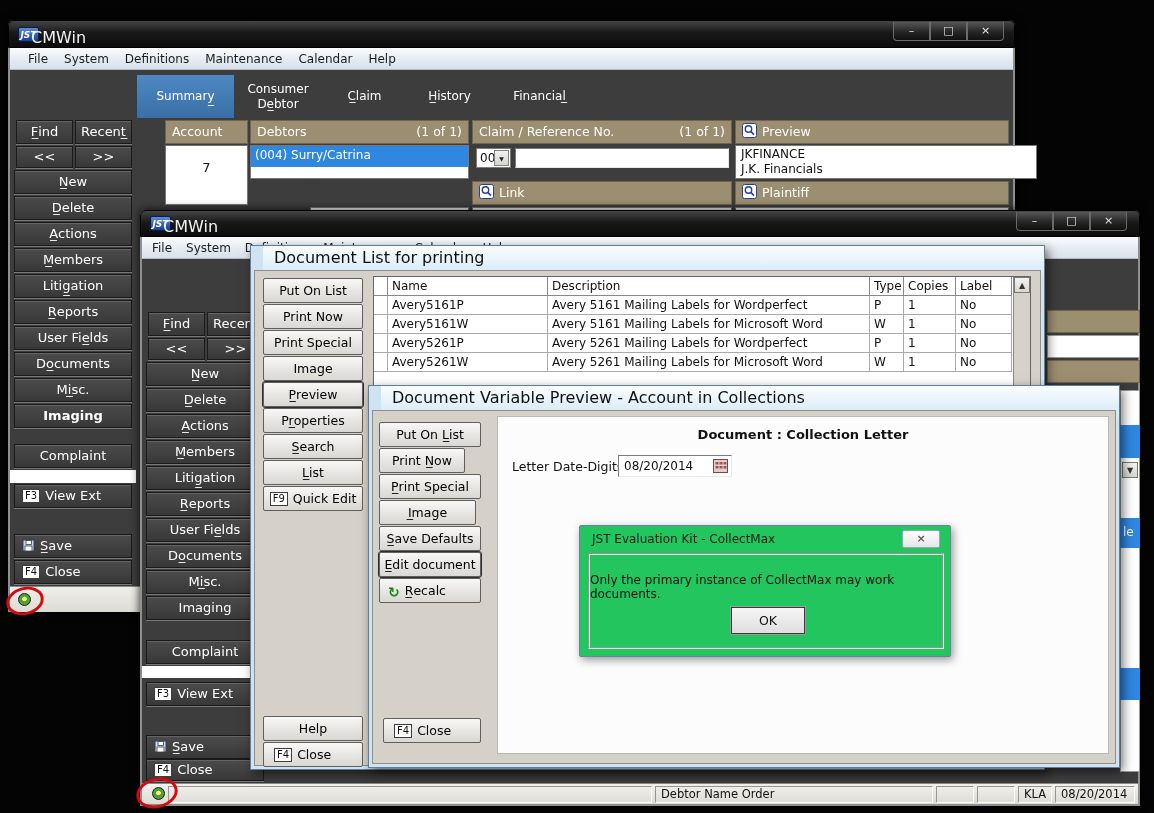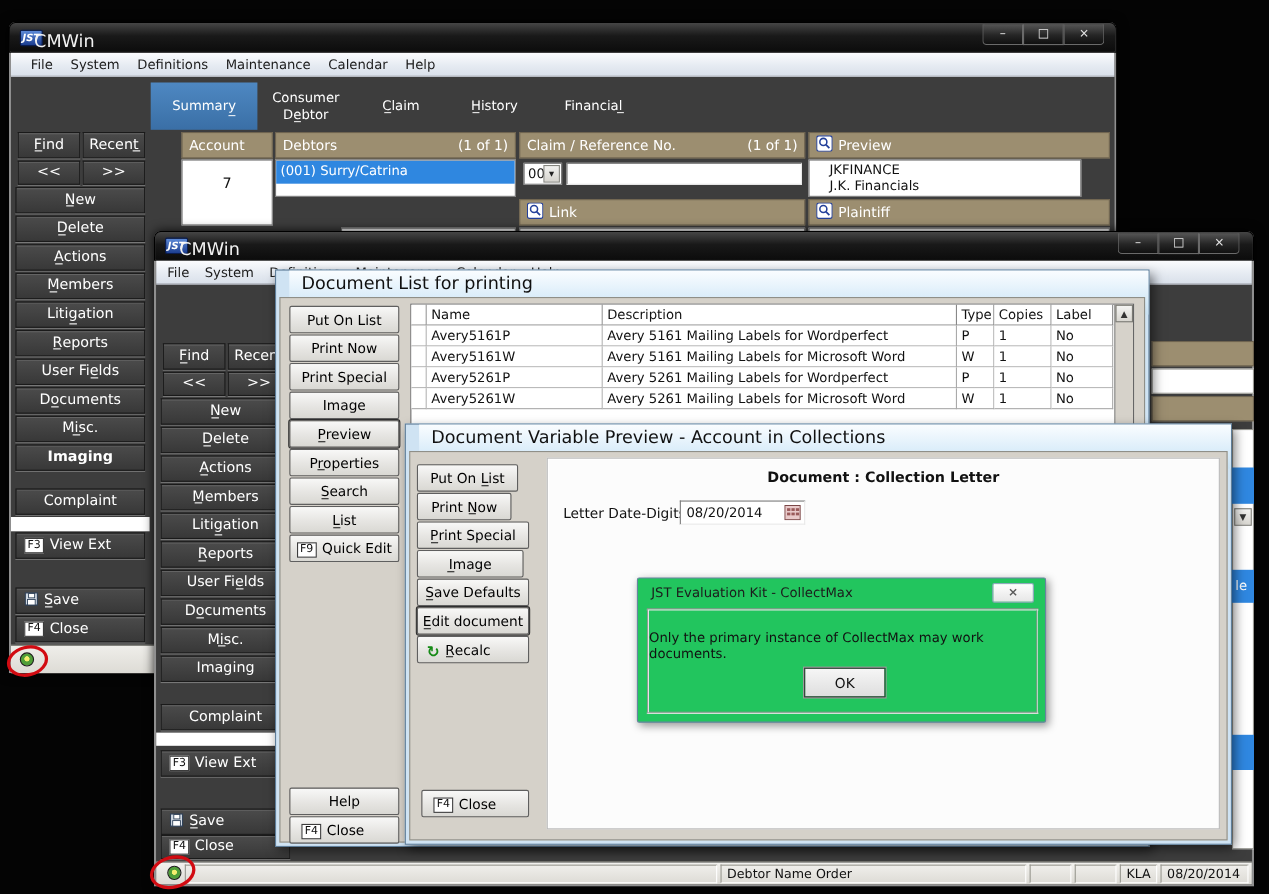--- a/index.html
+++ b/index.html
@@ -179,30 +179,30 @@
     <div class="ph" style="left:462px;top:100px;width:260px"><span>Claim / Reference No.</span><span class="cnt">(1 of 1)</span></div>
     <div class="ph" style="left:725px;top:100px;width:274px">
       <span class="ic"><svg width="15" height="15">
             <rect x="0.5" y="0.5" width="14" height="14" rx="2" fill="#fff" stroke="#24409a"></rect>
             <circle cx="6.5" cy="6" r="3.2" fill="none" stroke="#24409a" stroke-width="1.4"></circle>
             <line x1="8.8" y1="8.4" x2="12" y2="11.6" stroke="#24409a" stroke-width="1.6"></line>
           </svg></span><span>Preview</span>
     </div>
     <div class="cell" style="left:155px;top:125px;width:83px;height:60px;text-align:center;font-size:13px;padding-top:14px"><span>7</span></div>
     <div class="cell" style="left:240px;top:125px;width:219px;height:34px">
-      <div class="selrow">(001) Surry/Catrina</div>
+      <div class="selrow">(004) Surry/Catrina</div>
     </div>
     <div class="cell" style="left:462px;top:125px;width:260px;height:34px;border-color:transparent;background:transparent">
       <div class="combo" style="left:3px;top:2px;width:35px;height:20px">
         <span>001</span>
         <span class="cbtn">▼</span>
       </div>
       <div class="sunken abs" style="left:42px;top:2px;width:214px;height:20px"></div>
     </div>
-    <div class="cell" style="left:725px;top:125px;width:248px;height:34px;padding:1px 18px;line-height:15px">
+    <div class="cell" style="left:725px;top:125px;width:302px;height:34px;padding:1px 5px;line-height:15px">
       <span style="display:block">JKFINANCE</span>
       <span style="display:block">J.K. Financials</span>
     </div>
 
     <div class="ph" style="left:462px;top:161px;width:260px">
       <span class="ic"><svg width="15" height="15">
             <rect x="0.5" y="0.5" width="14" height="14" rx="2" fill="#fff" stroke="#24409a"></rect>
             <circle cx="6.5" cy="6" r="3.2" fill="none" stroke="#24409a" stroke-width="1.4"></circle>
             <line x1="8.8" y1="8.4" x2="12" y2="11.6" stroke="#24409a" stroke-width="1.6"></line>
           </svg></span><span>Link</span>
@@ -351,21 +351,21 @@
       </div>
       <div class="sbtrack" style="right:0;top:0;width:17px;height:130px">
         <div class="sbbtn">▲</div>
       </div>
     </div>
   </div>
 
   <div class="dlg" style="left:368px;top:385px;width:752px;height:383px;z-index:4">
     <div class="dtitle">Document Variable Preview - Account in Collections</div>
     <div class="dbody"></div>
-    <div class="dbtn" style="left:10px;top:36px;width:92px">Put On L̲ist</div>
+    <div class="dbtn" style="left:10px;top:36px;width:102px">Put On L̲ist</div>
     <div class="dbtn" style="left:10px;top:62px;width:86px">Print N̲ow</div>
     <div class="dbtn" style="left:10px;top:88px;width:102px">P̲rint Special</div>
     <div class="dbtn" style="left:10px;top:114px;width:97px">I̲mage</div>
     <div class="dbtn" style="left:10px;top:140px;width:102px">S̲ave Defaults</div>
     <div class="dbtn focused" style="left:10px;top:166px;width:102px">E̲dit document</div>
     <div class="dbtn" style="left:10px;top:192px;width:102px;text-align:left;padding-left:8px">
       <span class="ic" style="color:#168a16;font-weight:bold;font-size:14px">↻</span><span>R̲ecalc</span>
     </div>
     <div class="dbtn" style="left:14px;top:332px;width:98px;text-align:left;padding-left:10px">
       <span class="fkey">F4</span><span>Close</span>

